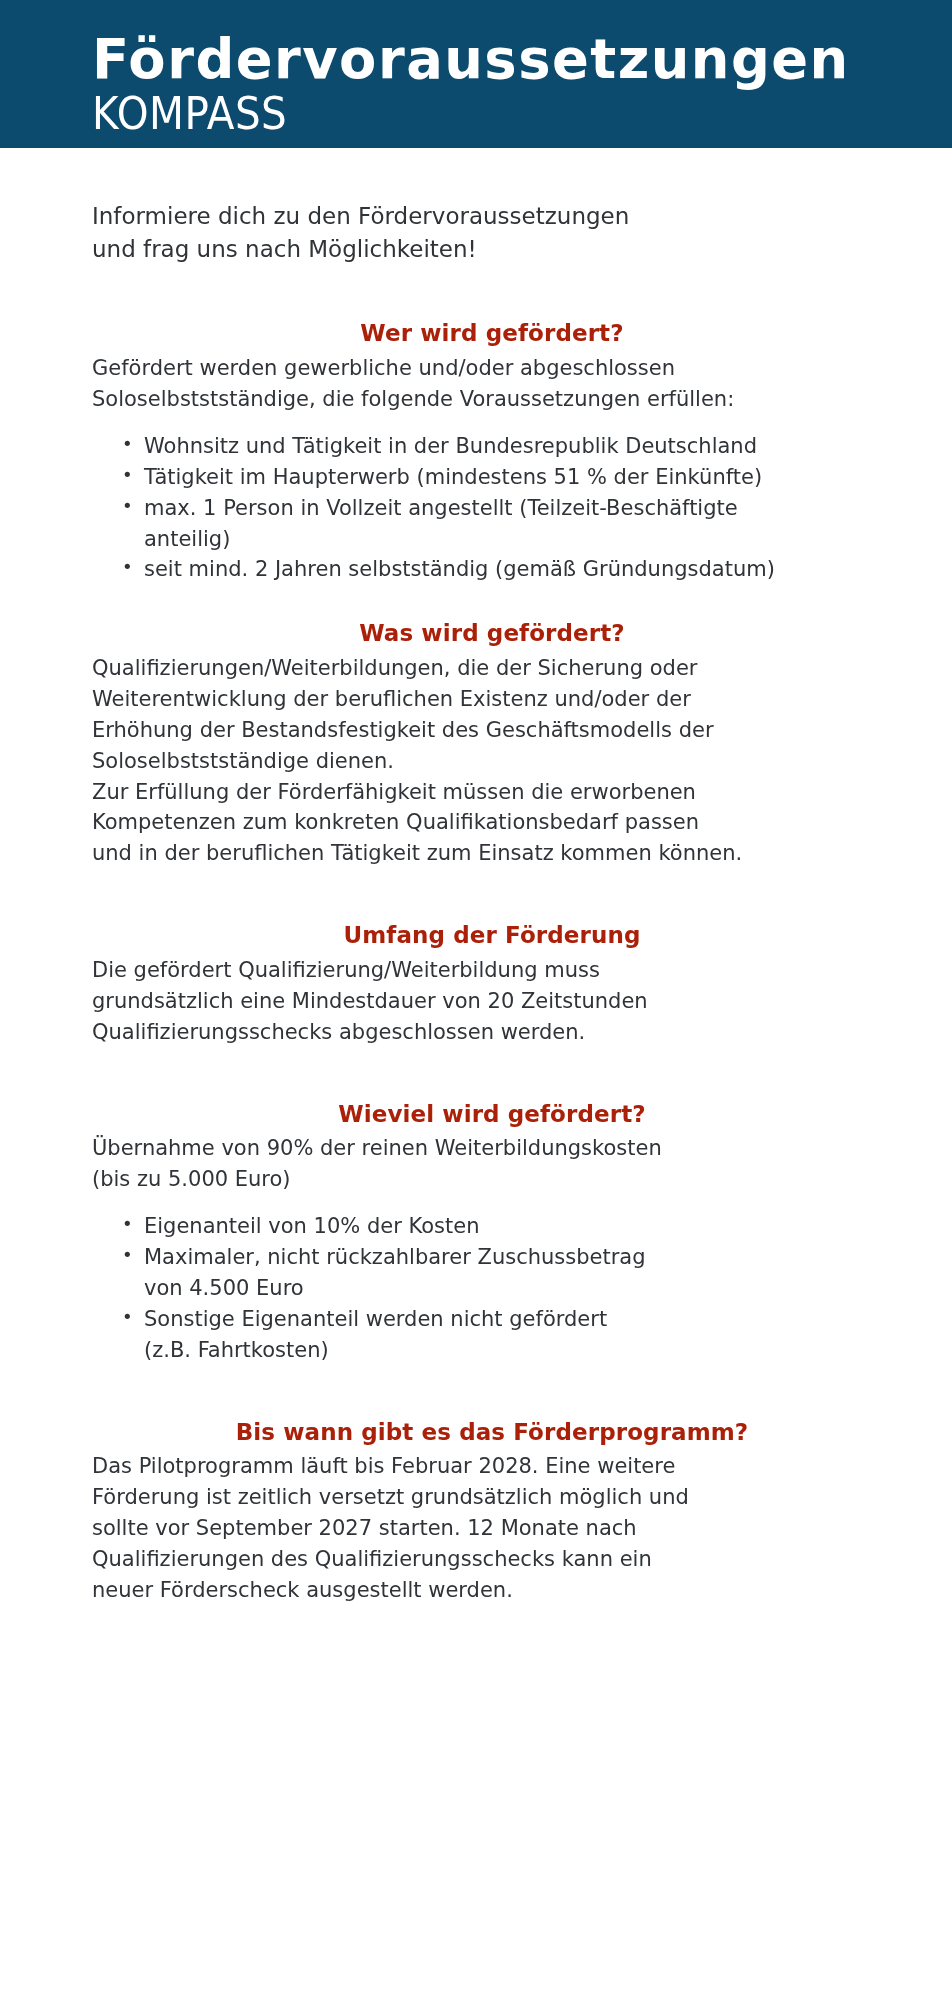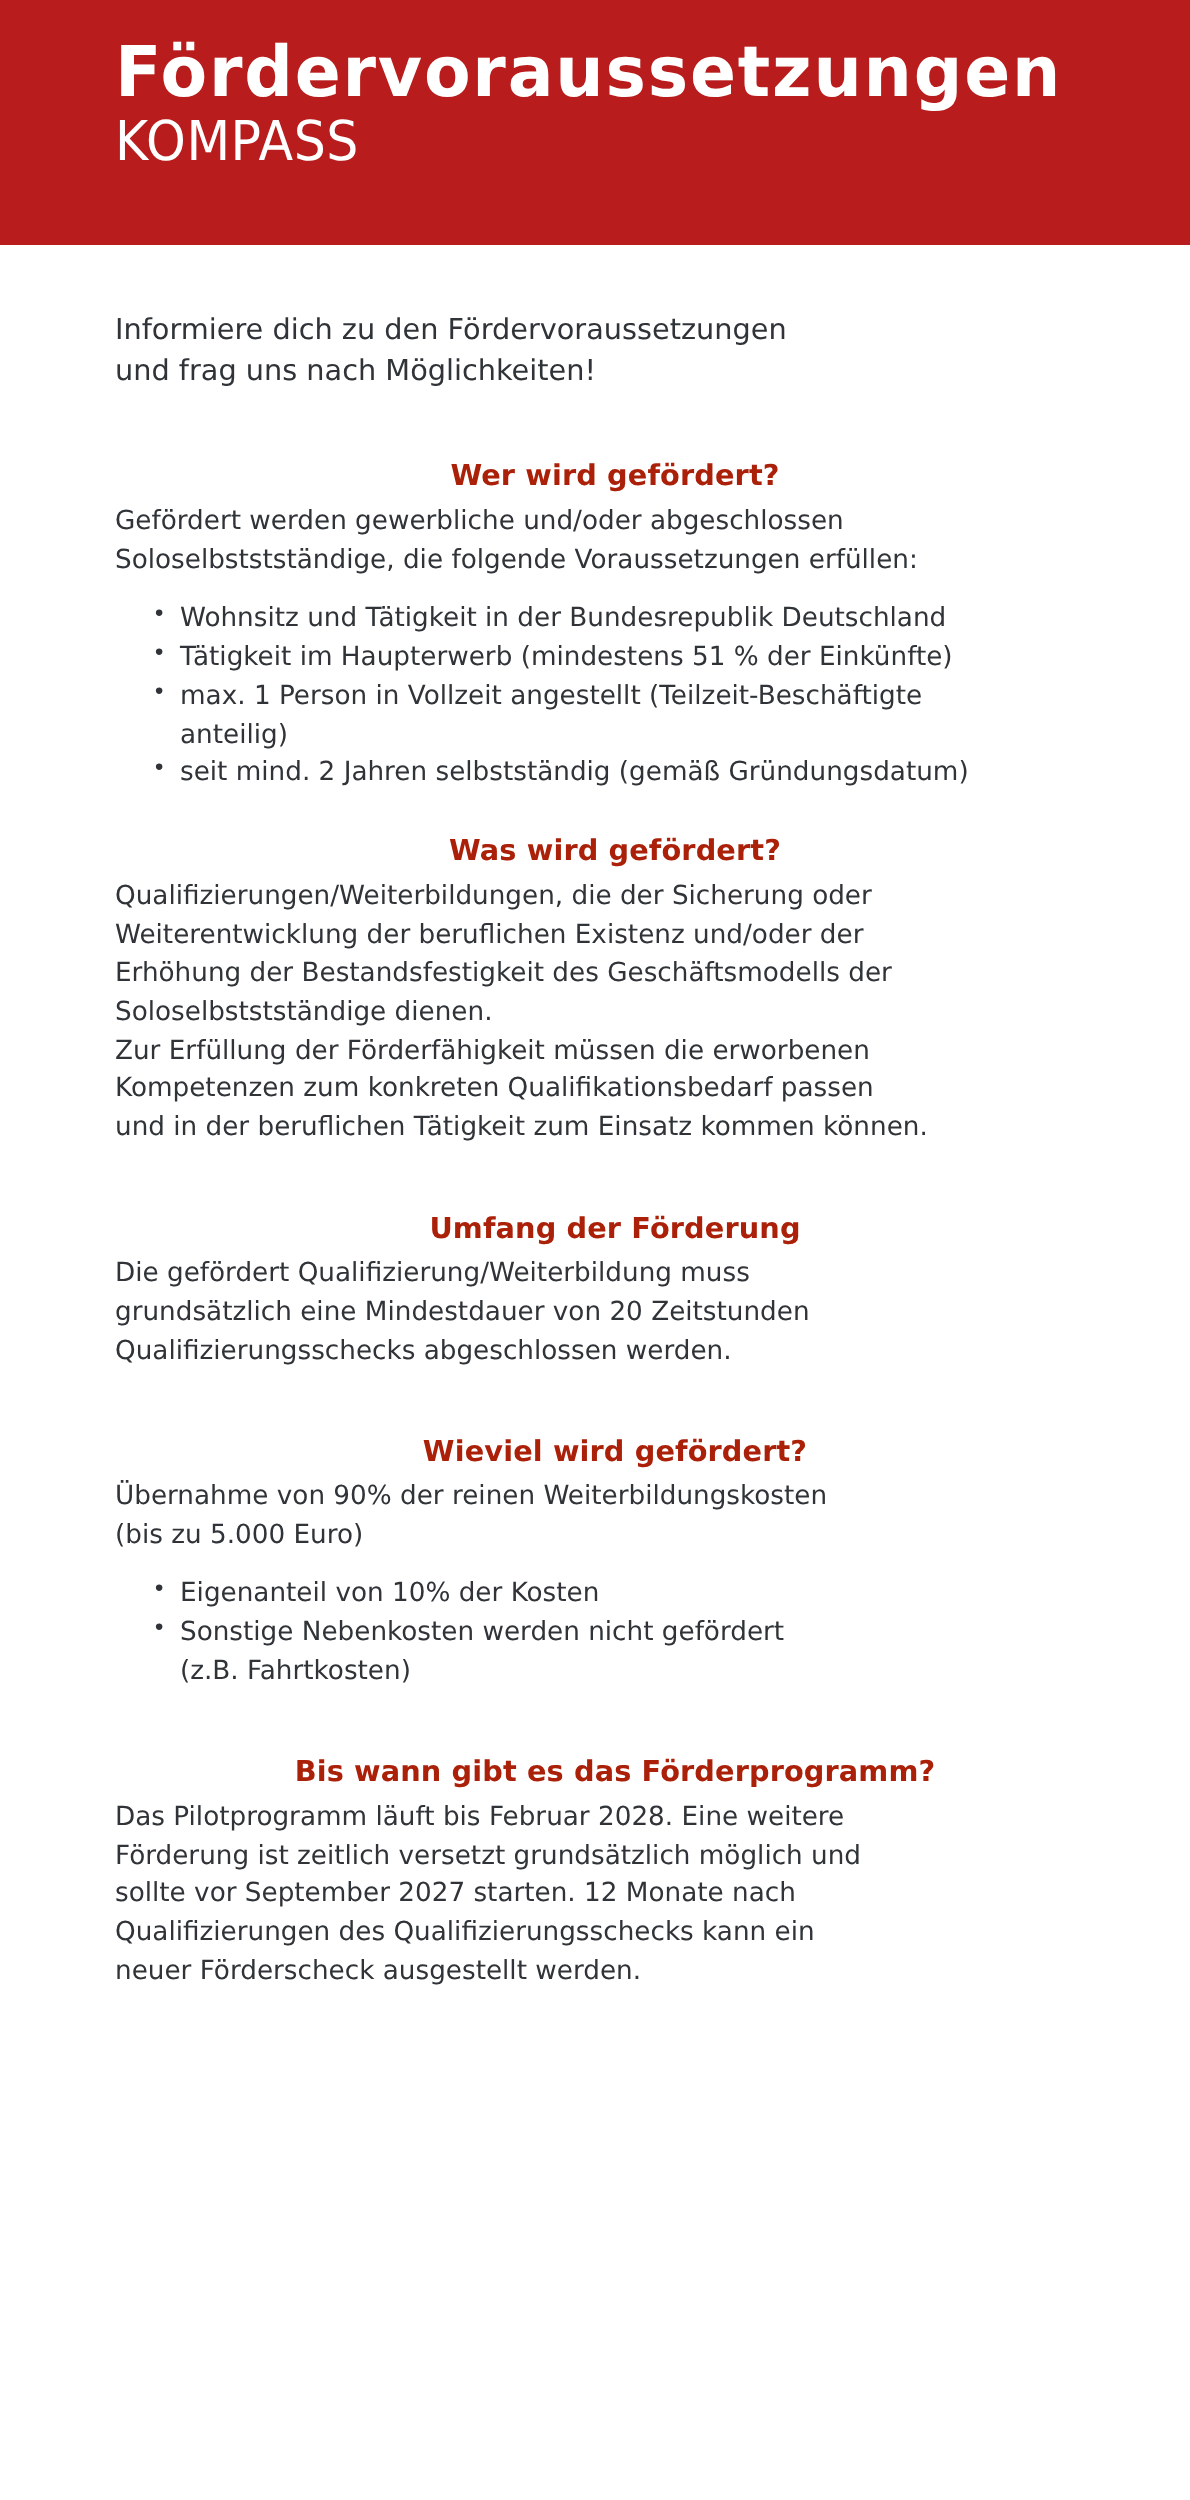--- a/index.html
+++ b/index.html
@@ -18,23 +18,23 @@
   .page {
     position: relative;
     width: 952px;
     min-height: 2000px;
     background: #ffffff;
     overflow: hidden;
   }
 
   
   .banner {
-    background: #b91c1c;
+    background: #0c4a6e;
     width: 100%;
-    height: 196px;
+    height: 148px;
     box-sizing: border-box;
     padding: 30px 0 0 92px;
   }
   .banner-title {
     font-family: "DejaVu Sans", "Liberation Sans", sans-serif;
     font-weight: bold;
     font-size: 56px;
     line-height: 1.04;
     letter-spacing: 1.5px;
     color: #ffffff;
@@ -195,21 +195,25 @@
       <h2 class="section-heading">Wieviel wird gefördert?</h2>
       <p class="para">
         <span class="line">Übernahme von 90% der reinen Weiterbildungskosten</span>
         <span class="line">(bis zu 5.000 Euro)</span>
       </p>
       <ul class="bullets">
         <li>
           <span class="line">Eigenanteil von 10% der Kosten</span>
         </li>
         <li>
-          <span class="line">Sonstige Nebenkosten werden nicht gefördert</span>
+          <span class="line">Maximaler, nicht rückzahlbarer Zuschussbetrag</span>
+          <span class="line">von 4.500 Euro</span>
+        </li>
+        <li>
+          <span class="line">Sonstige Eigenanteil werden nicht gefördert</span>
           <span class="line">(z.B. Fahrtkosten)</span>
         </li>
       </ul>
     </section>
 
     <section class="section">
       <h2 class="section-heading">Bis wann gibt es das Förderprogramm?</h2>
       <p class="para">
         <span class="line">Das Pilotprogramm läuft bis Februar 2028. Eine weitere</span>
         <span class="line">Förderung ist zeitlich versetzt grundsätzlich möglich und</span>

